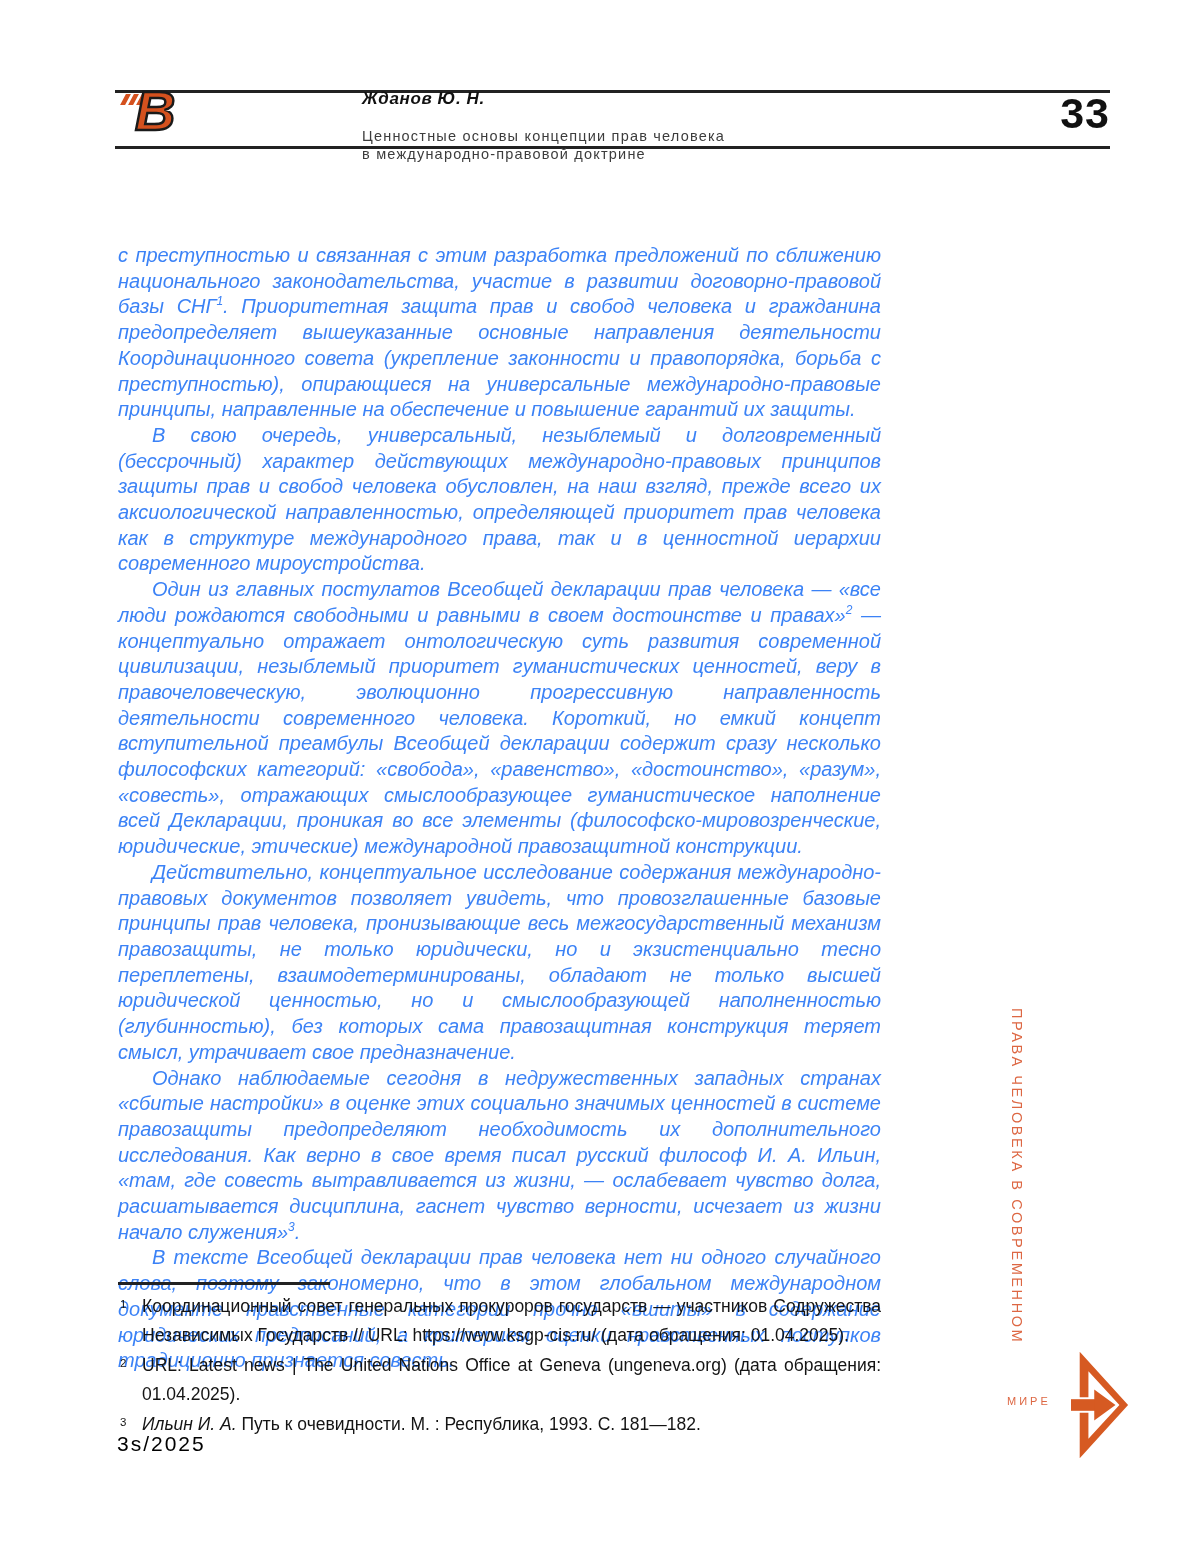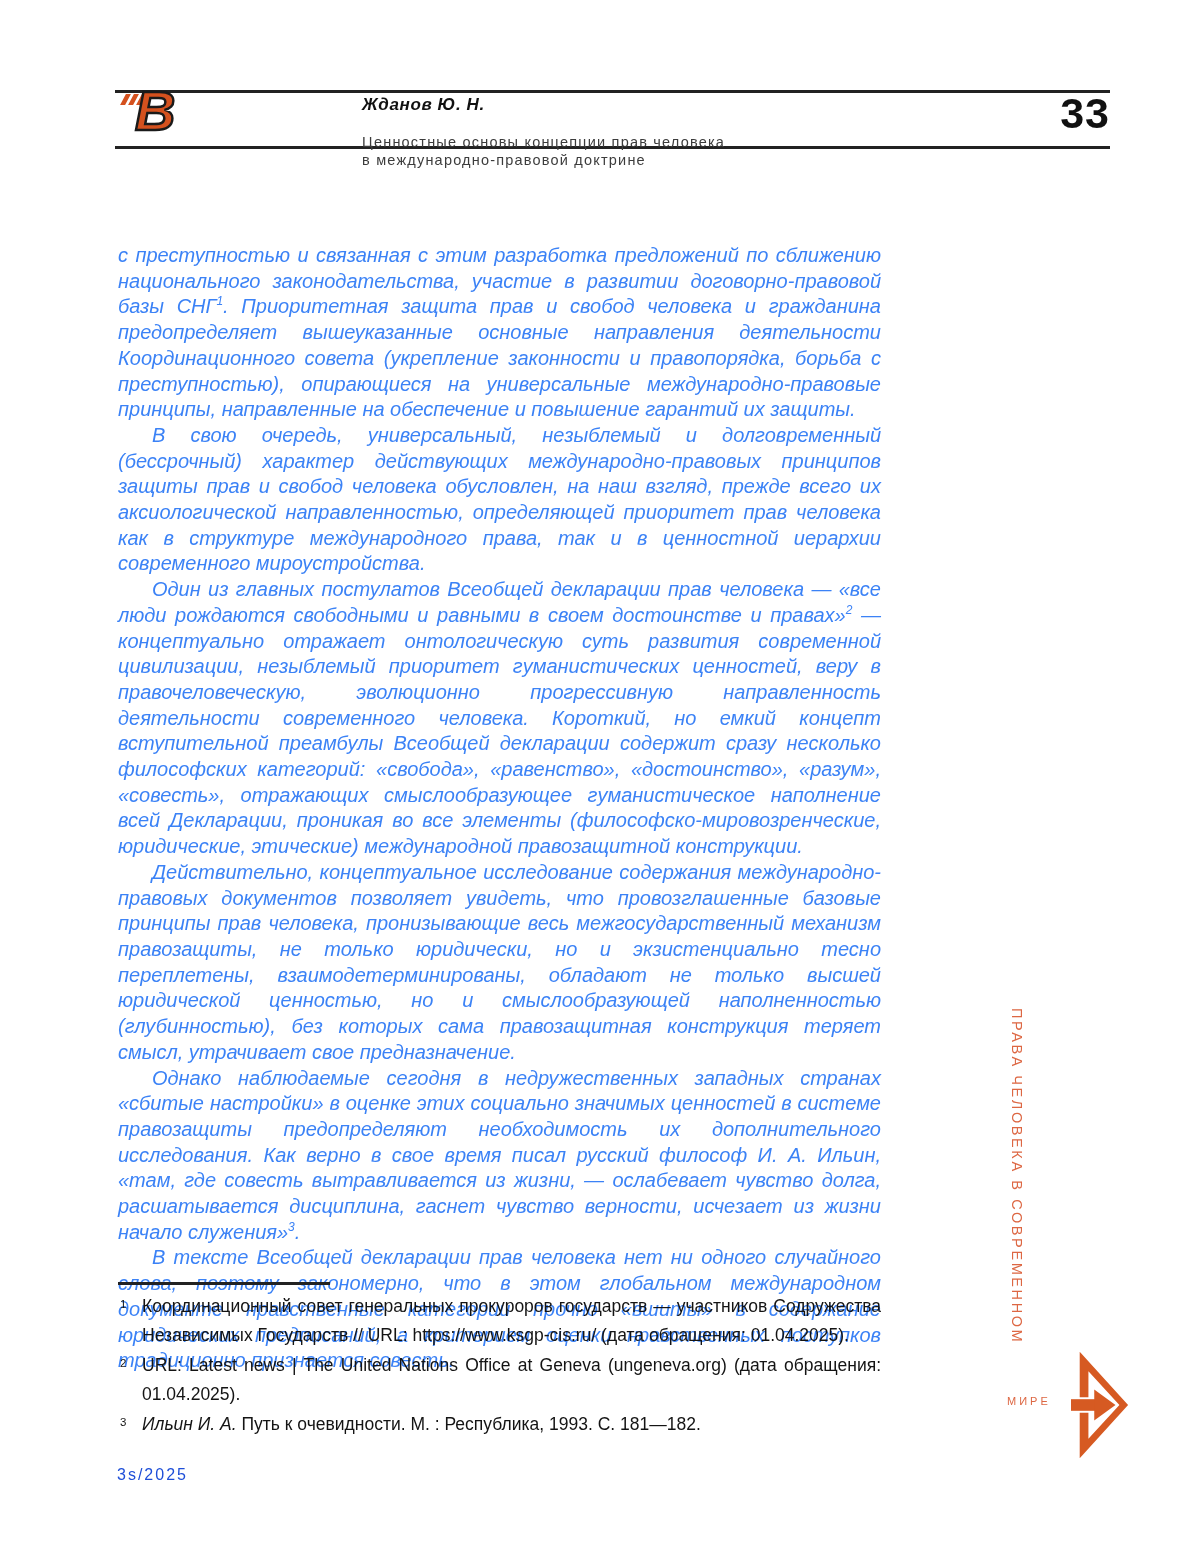--- a/index.html
+++ b/index.html
@@ -20,21 +20,21 @@
     font-size:56px;font-weight:bold;font-style:italic;line-height:1;
     color:var(--accent);-webkit-text-stroke:2.5px #1a1a1a;letter-spacing:-2px;
   }
   .logo-right{position:absolute;left:68px;top:0;}
   .logo-estnik{
     display:block;font-size:29px;font-weight:bold;font-style:italic;line-height:1;
     color:var(--accent);-webkit-text-stroke:1.4px #1a1a1a;letter-spacing:1px;
   }
   .logo-univ{display:block;font-size:16px;font-weight:800;letter-spacing:1.2px;line-height:1.1;color:#111;margin-top:2px;}
   .logo-imeni{display:block;font-size:10.5px;font-weight:700;letter-spacing:.2px;color:#111;margin-top:1px;}
-  #header-text{position:absolute;left:362px;top:95px;}
+  #header-text{position:absolute;left:362px;top:89px;}
   .author{font-size:17px;font-weight:bold;font-style:italic;letter-spacing:.6px;color:#111;}
   .art-title{font-size:14.5px;letter-spacing:1.2px;color:#3c3c3c;line-height:18px;margin-top:18px;}
   #page-number{
     position:absolute;left:1038px;top:92px;width:72px;text-align:right;
     font-size:43px;font-weight:900;letter-spacing:1px;color:#111;line-height:1;
   }
   
   #body-text{
     position:absolute;left:118px;top:243px;width:763px;
     font-size:20px;line-height:25.7px;text-align:justify;color:#3b82f6;
@@ -54,22 +54,22 @@
     writing-mode:vertical-rl;text-orientation:mixed;
     font-size:14.5px;letter-spacing:2.6px;color:var(--sidebar);white-space:nowrap;
   }
   #sidebar-horizontal{
     position:absolute;left:1007px;top:1395px;
     font-size:11px;letter-spacing:3px;color:var(--sidebar);
   }
   #arrow-logo{position:absolute;left:1071px;top:1349px;}
   
   #footer{
-    position:absolute;left:117px;top:1466px;
-    font-size:16px;letter-spacing:2px;color:#1d4ed8;
+    position:absolute;left:117px;top:1432px;
+    font-size:21px;letter-spacing:2px;color:#000000;
   }
 </style>
 </head>
 <body>
 
 <div class="rule" id="rule-top"></div>
 <div class="rule" id="rule-bottom"></div>
 
 <div id="logo">
   <span class="logo-ticks">

